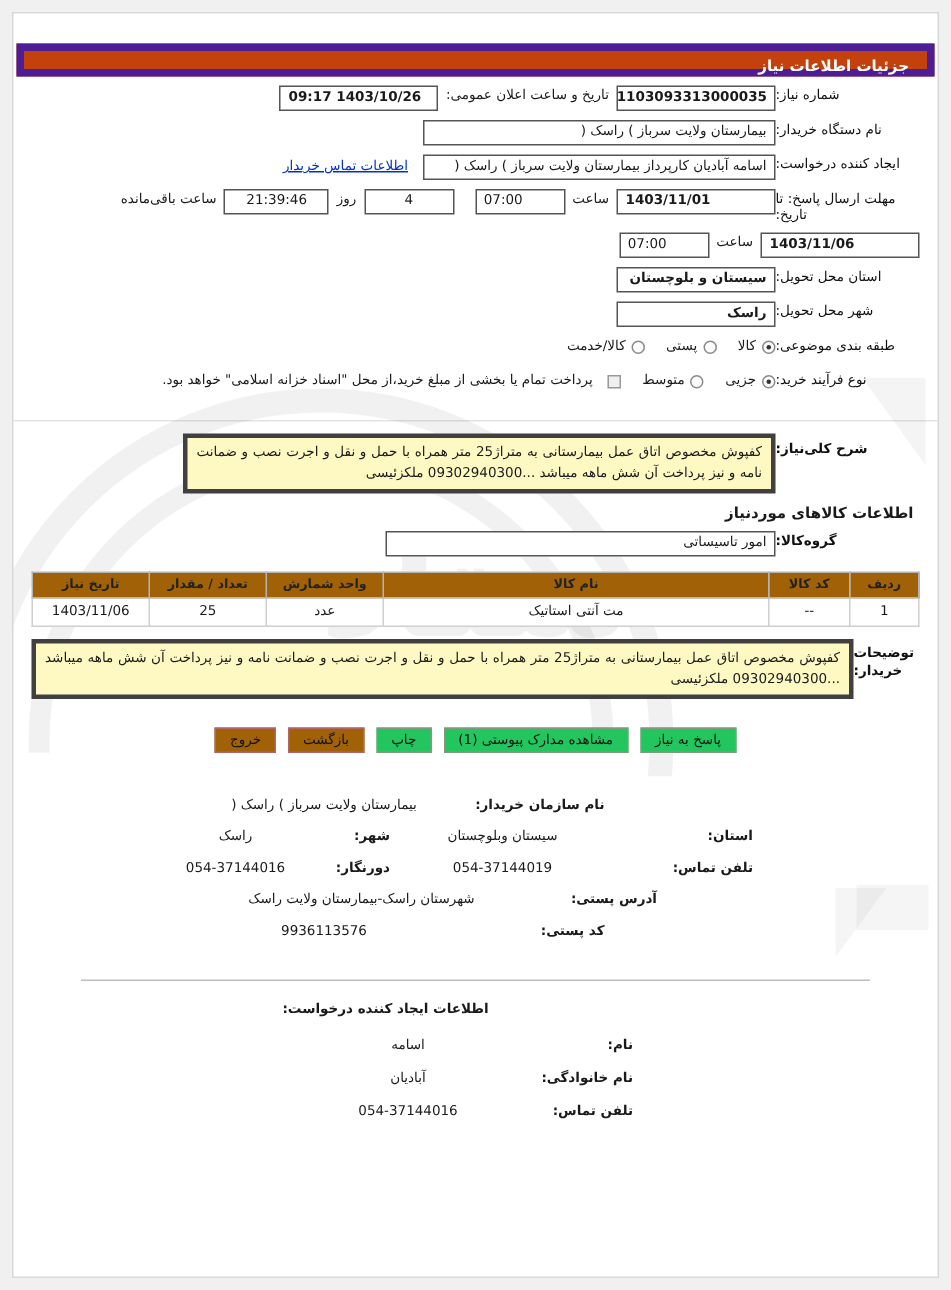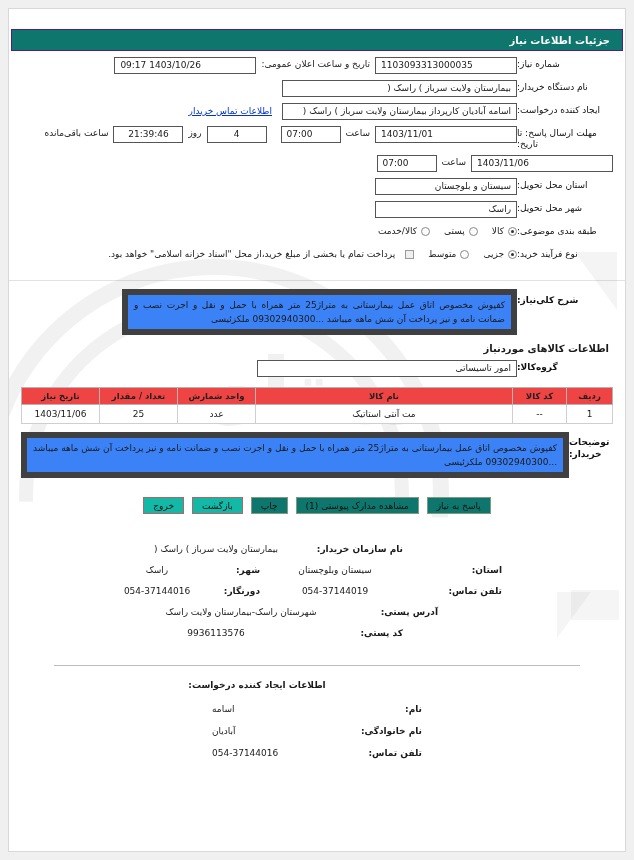--- a/index.html
+++ b/index.html
@@ -70,29 +70,29 @@
   .wm-tri2 {
     right: 34px; top: 583px;
     width: 0; height: 0;
     border-right: 34px solid transparent;
     border-top: 46px solid #8d8d8d;
   }
   
   .section-bar {
     position: relative;
     z-index: 2;
-    background: #0f766e;
+    background: #c2410c;
     color: #ffffff;
     font-weight: bold;
     font-size: 10px;
     height: 22px;
     line-height: 22px;
     padding: 0 12px;
     margin: 0 2px;
-    border: 1px solid #4c1d95;
+    border: 5px solid #4c1d95;
   }
   
   .panel {
     position: relative;
     z-index: 2;
     margin: 0 2px;
     padding: 6px 10px 4px 10px;
   }
   .hr-light { border: 0; border-top: 1px solid #e2e2e2; margin: 6px 0; }
   .row {
@@ -115,21 +115,21 @@
     background: #fff;
     height: 17px;
     line-height: 15px;
     padding: 0 5px;
     font-size: 9px;
     text-align: left;
     overflow: hidden;
     white-space: nowrap;
   }
   .fld.rtl { text-align: right; direction: rtl; }
-  .w130 { width: 142px; }
+  .w130 { width: 106px; font-weight: bold; }
   .w235 { width: 235px; }
   .w70  { width: 70px; }
   .w60  { width: 60px; }
   .inline-lbl {
     font-size: 9px;
     padding: 2px 5px 0 5px;
     white-space: nowrap;
   }
   .link {
     color: #0033cc;
@@ -162,22 +162,22 @@
   .chk {
     width: 9px; height: 9px;
     border: 1px solid #9a9a9a;
     background: #efefef;
     display: inline-block;
     flex: 0 0 auto;
   }
   .note { font-size: 9px; }
   
   .bigbox {
-    border: 6px solid #404040;
-    background: #3b82f6;
+    border: 3px solid #404040;
+    background: #fef9c3;
     padding: 3px 6px;
     font-size: 9px;
     line-height: 14px;
     text-align: justify;
     min-height: 34px;
   }
   .sub-title {
     font-weight: bold;
     font-size: 10px;
     margin: 8px 0 6px 0;
@@ -185,21 +185,21 @@
     padding-right: 4px;
   }
   
   table.goods {
     width: 100%;
     border-collapse: collapse;
     font-size: 9px;
     background: #fff;
   }
   table.goods th {
-    background: #ef4444;
+    background: #a16207;
     border: 1px solid #b4b4b4;
     font-weight: bold;
     height: 17px;
     font-size: 8.5px;
     color: #222;
   }
   table.goods td {
     border: 1px solid #cfcfcf;
     text-align: center;
     height: 19px;
@@ -210,33 +210,33 @@
     position: relative; z-index: 2;
     display: flex;
     justify-content: center;
     align-items: center;
     gap: 8px;
     margin: 10px 0 6px 0;
     direction: rtl;
   }
   .btn {
     border: 1px solid #7f9a7f;
-    background: #0f766e;
+    background: #22c55e;
     font-size: 9px;
     padding: 2px 9px;
     height: 17px;
     line-height: 12px;
     cursor: pointer;
     white-space: nowrap;
     font-family: inherit;
     color: #111;
   }
   .btn.red {
     border-color: #b06666;
-    background: #14b8a6;
+    background: #a16207;
   }
   
   .contact {
     position: relative; z-index: 2;
     padding: 14px 10px 4px 10px;
     font-size: 9px;
   }
   .crow { display: flex; margin-bottom: 11px; }
   .clbl { font-weight: bold; width: 92px; flex: 0 0 92px; text-align: right; }
   .cval { width: 150px; text-align: center; }
@@ -250,21 +250,21 @@
   .creator-title {
     position: relative; z-index: 2;
     font-weight: bold;
     font-size: 9px;
     text-align: center;
     padding-right: 120px;
     margin-bottom: 14px;
   }
   .crow2 { display: flex; justify-content: center; margin-bottom: 12px; font-size: 9px; }
   .c2lbl { font-weight: bold; width: 90px; text-align: right; padding-left: 20px; }
-  .c2val { width: 120px; text-align: left; }
+  .c2val { width: 120px; text-align: center; }
 </style>
 </head>
 <body>
 
 <div id="page">
 
   <div class="watermark wm-arc"></div>
   <div class="watermark wm-arc2"></div>
   <div class="watermark wm-text">ستاد</div>
   <div class="watermark wm-tri"></div>

